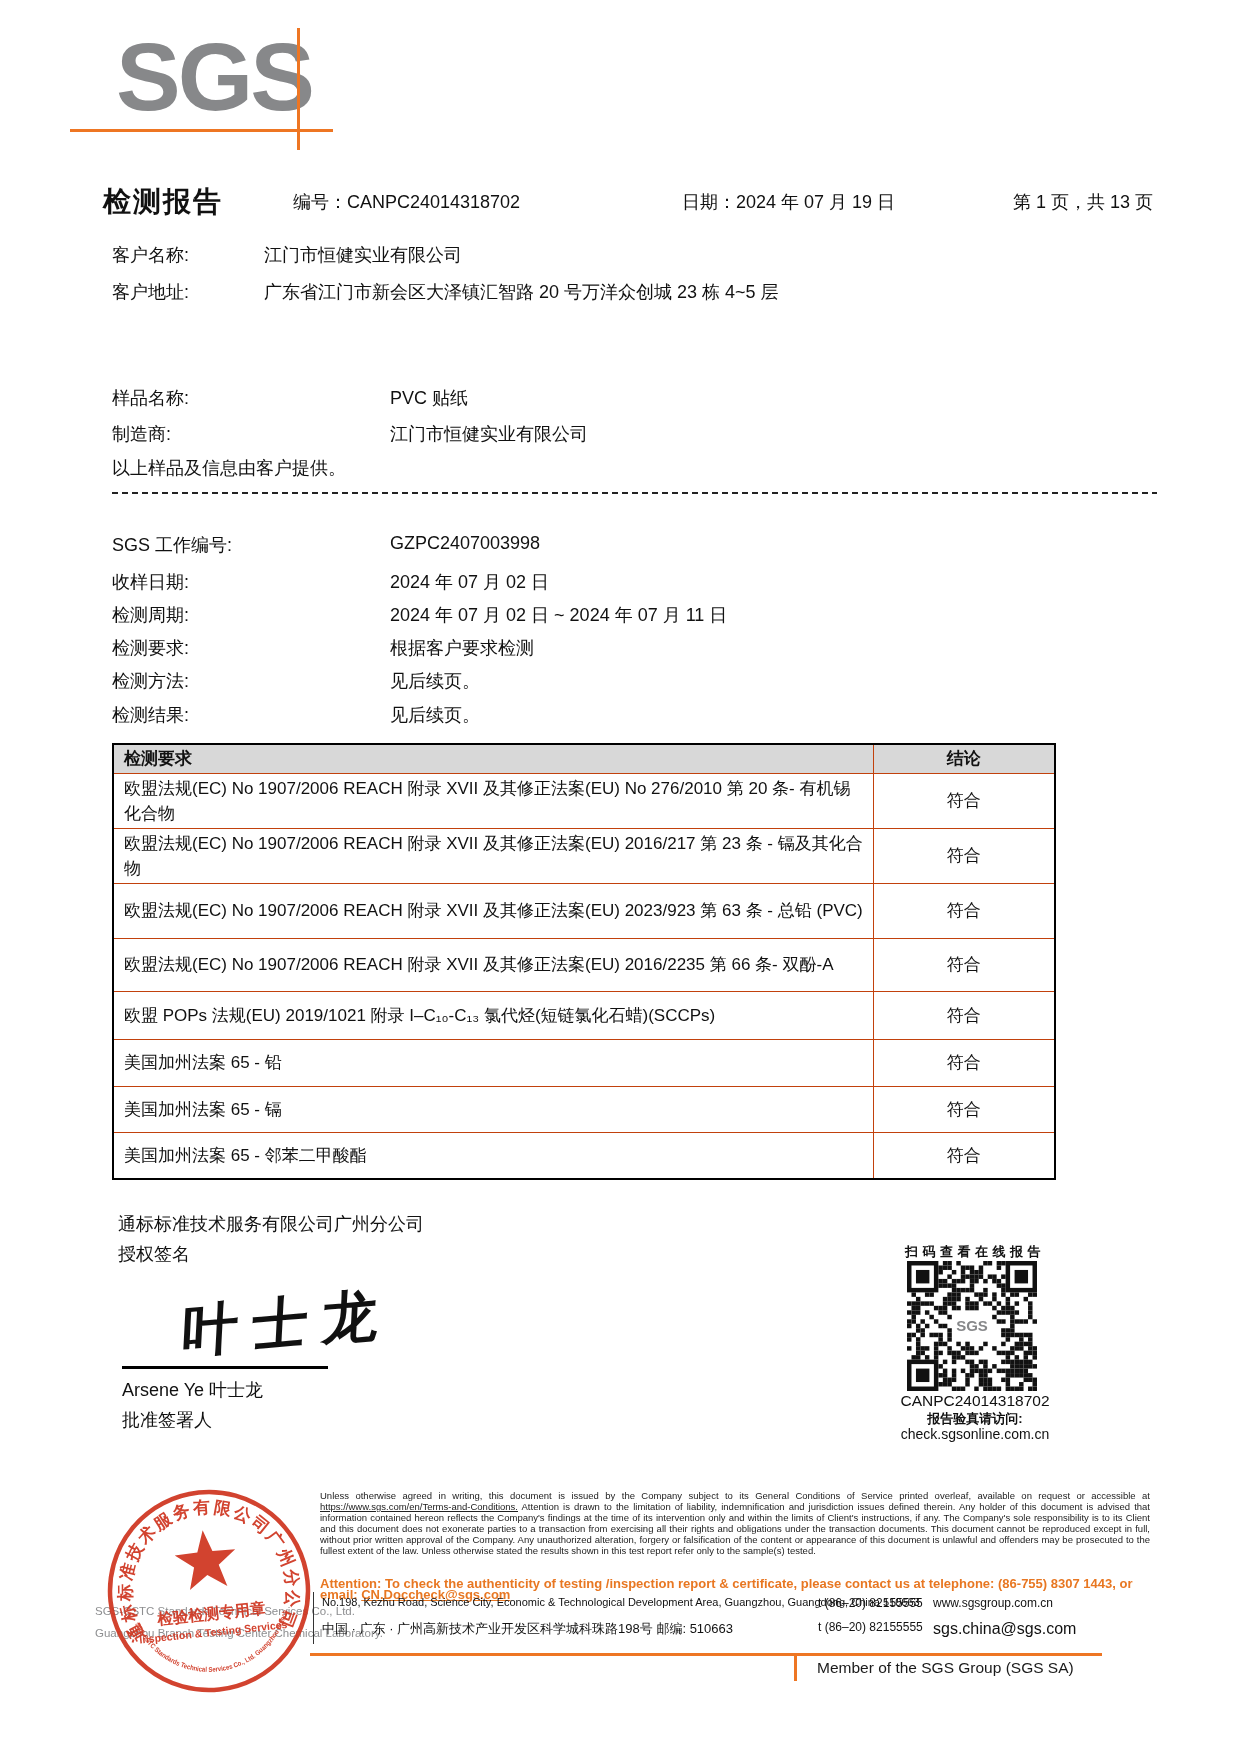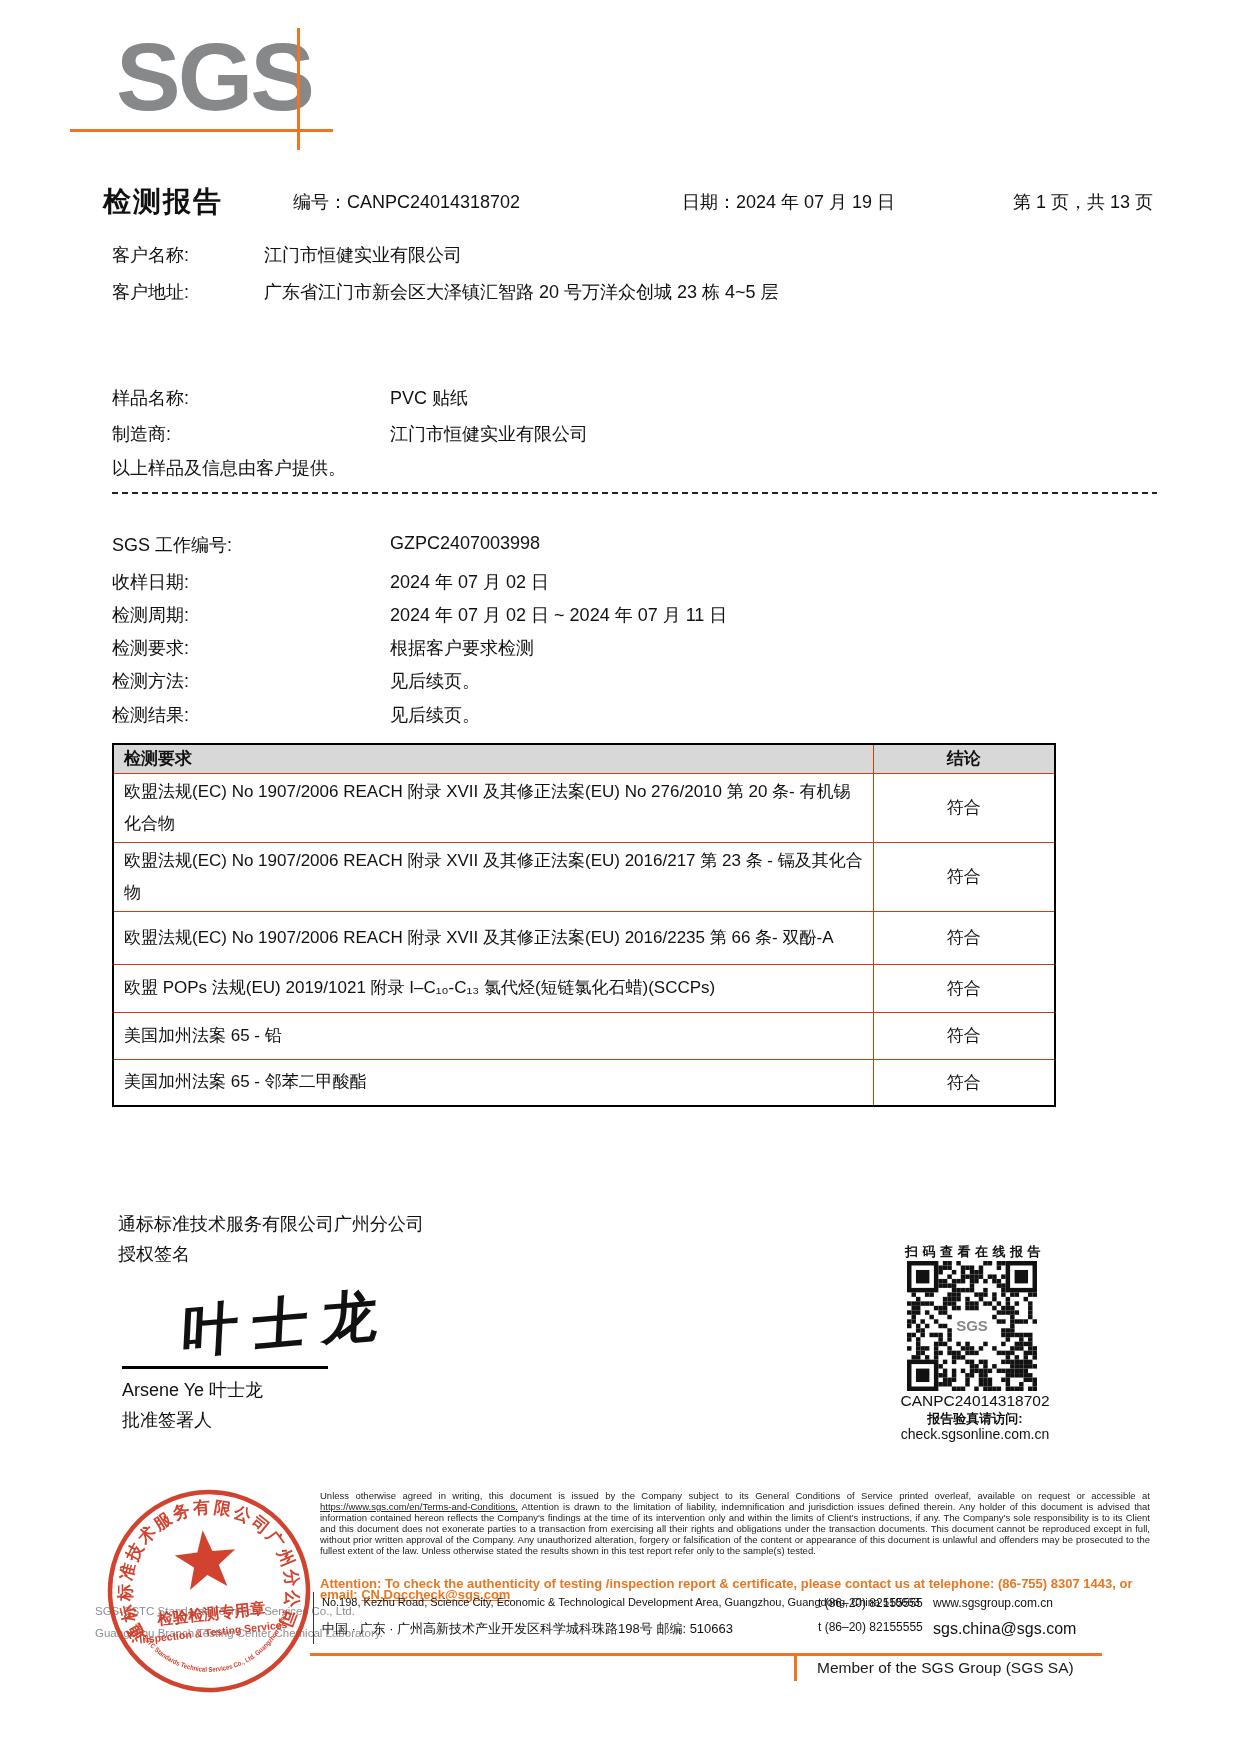--- a/index.html
+++ b/index.html
@@ -18,21 +18,21 @@
   .hdr-b{font-weight:normal;}
   
   .dashed{left:112px;top:492px;width:1045px;height:2px;
     background:repeating-linear-gradient(90deg,#222 0 6px,transparent 6px 10px);}
   
   table.results{border-collapse:collapse;table-layout:fixed;width:942px;}
   table.results td,table.results th{border:1px solid #c2410c;font-size:17px;vertical-align:middle;}
   table.results{border:2px solid #000;}
   th.req{background:#d8d8d8;text-align:left;padding-left:10px;font-weight:bold;font-size:18px;}
   th.con{background:#d8d8d8;text-align:center;font-weight:bold;font-size:18px;}
-  td.req{padding:2px 8px 2px 10px;line-height:32px;margin-left:20px;}
+  td.req{padding:2px 8px 2px 10px;line-height:25px;margin-left:20px;}
   td.con{text-align:center;}
   
   .handsig{left:182px;top:1286px;font-size:56px;font-weight:bold;letter-spacing:14px;
     transform:rotate(-5deg) skewX(-8deg);font-family:"DejaVu Serif",serif;}
   .sig-line{left:122px;top:1366px;width:206px;height:3px;background:#000;}
   
   .qr-caption{left:905px;top:1243px;font-size:13px;font-weight:bold;letter-spacing:4.5px;}
   .qr-box{left:907px;top:1261px;width:130px;height:130px;}
   .qr-code-text{left:897px;top:1392px;width:156px;text-align:center;font-size:15.5px;}
   .qr-verify1{left:897px;top:1410px;width:156px;text-align:center;font-size:13px;font-weight:bold;}
@@ -102,30 +102,38 @@
         <th class="con">结论</th>
       </tr>
       <tr style="height:55px">
         <td class="req">欧盟法规(EC) No 1907/2006 REACH 附录 XVII 及其修正法案(EU) No 276/2010 第 20 条- 有机锡化合物</td>
         <td class="con">符合</td>
       </tr>
       <tr style="height:55px">
         <td class="req">欧盟法规(EC) No 1907/2006 REACH 附录 XVII 及其修正法案(EU) 2016/217 第 23 条 - 镉及其化合物</td>
         <td class="con">符合</td>
       </tr>
+      <tr style="height:55px">
+        <td class="req">欧盟法规(EC) No 1907/2006 REACH 附录 XVII 及其修正法案(EU) 2023/923 第 63 条 - 总铅 (PVC)</td>
+        <td class="con">符合</td>
+      </tr>
       <tr style="height:53px">
         <td class="req">欧盟法规(EC) No 1907/2006 REACH 附录 XVII 及其修正法案(EU) 2016/2235 第 66 条- 双酚-A</td>
         <td class="con">符合</td>
       </tr>
       <tr style="height:48px">
         <td class="req">欧盟 POPs 法规(EU) 2019/1021 附录 I–C₁₀-C₁₃ 氯代烃(短链氯化石蜡)(SCCPs)</td>
         <td class="con">符合</td>
       </tr>
       <tr style="height:47px">
         <td class="req">美国加州法案 65 - 铅</td>
+        <td class="con">符合</td>
+      </tr>
+      <tr style="height:46px">
+        <td class="req">美国加州法案 65 - 镉</td>
         <td class="con">符合</td>
       </tr>
       <tr style="height:47px">
         <td class="req">美国加州法案 65 - 邻苯二甲酸酯</td>
         <td class="con">符合</td>
       </tr>
     </tbody>
       </table>
   </div>
 

